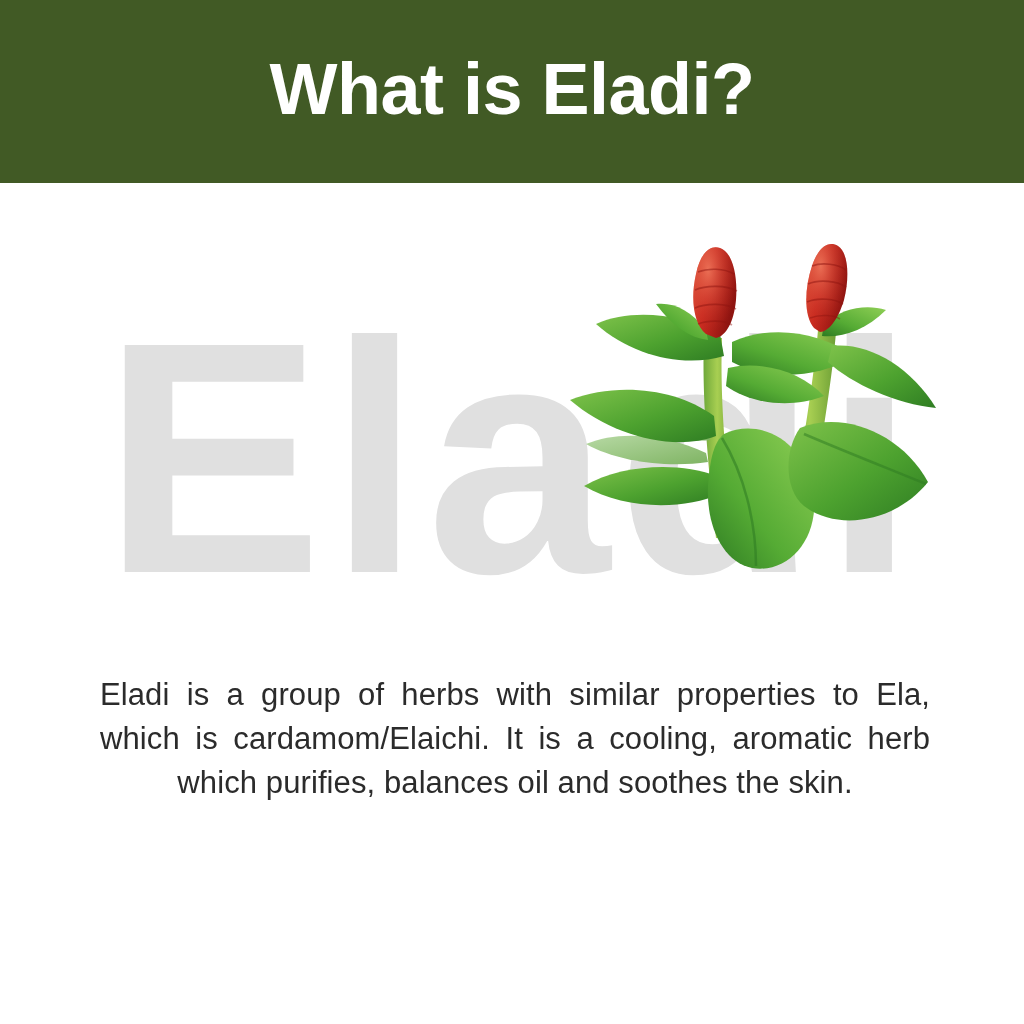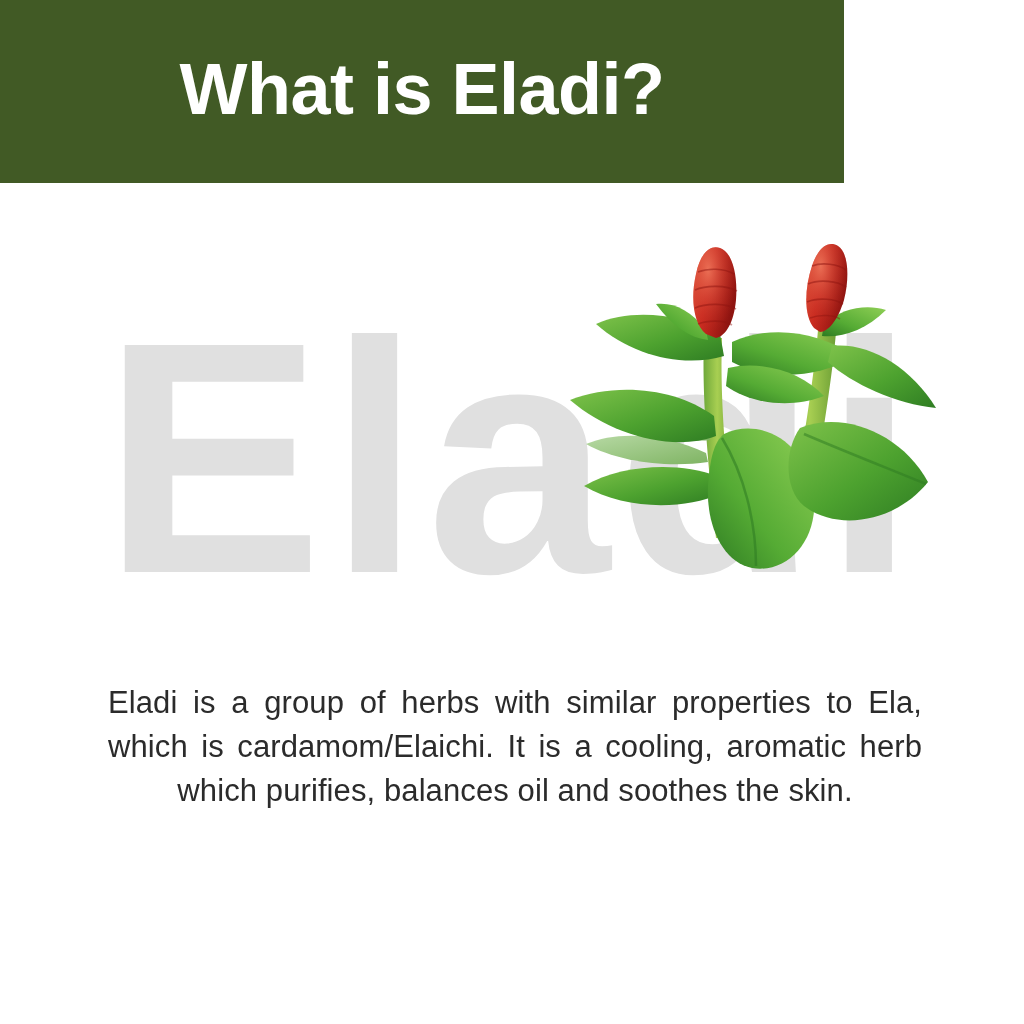--- a/index.html
+++ b/index.html
@@ -22,21 +22,21 @@
     height: 1024px;
     background: #ffffff;
     overflow: hidden;
   }
 
   
   .header-band {
     position: absolute;
     left: 0;
     top: 0;
-    width: 844px;
+    width: 1024px;
     height: 183px;
     background: #415a25;
     display: flex;
     align-items: center;
     justify-content: center;
   }
   .header-title {
     color: #ffffff;
     font-family: "Liberation Sans", sans-serif;
     font-weight: bold;
@@ -91,21 +91,21 @@
 
   
   .description-block {
     position: absolute;
     left: 100px;
     top: 673px;
     width: 830px;
     z-index: 3;
   }
   .description {
-    margin: 8px;
+    margin: 0;
     color: #2b2b2b;
     font-family: "Liberation Sans", sans-serif;
     font-weight: 400;
     font-size: 31px;
     line-height: 1.42;
     text-align: justify;
     text-align-last: center;
     letter-spacing: 0.1px;
   }
 </style>

